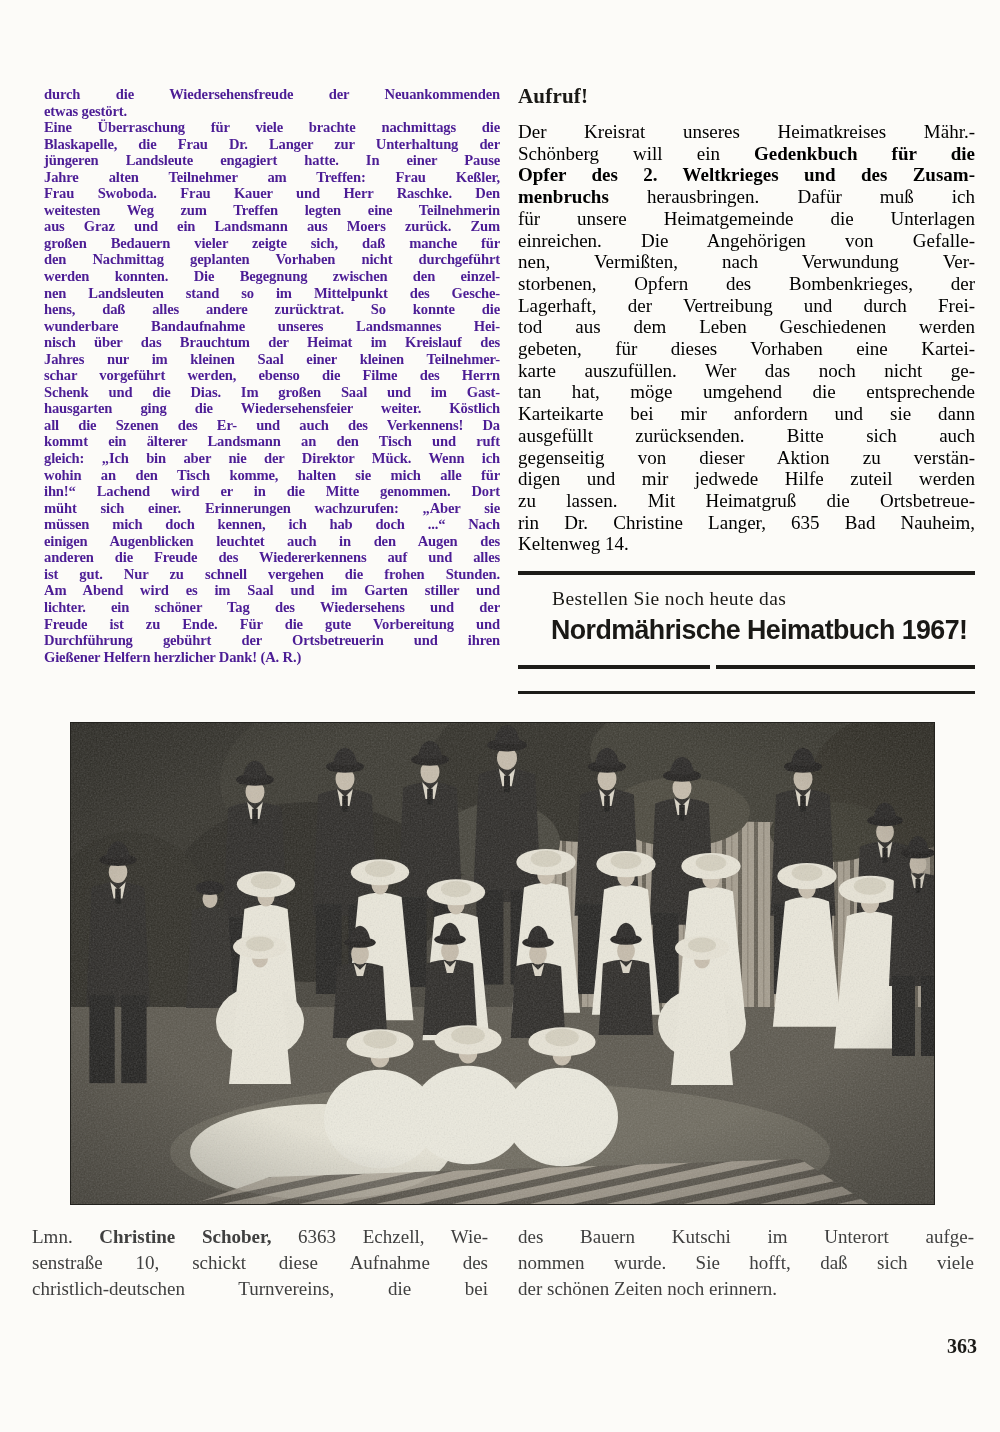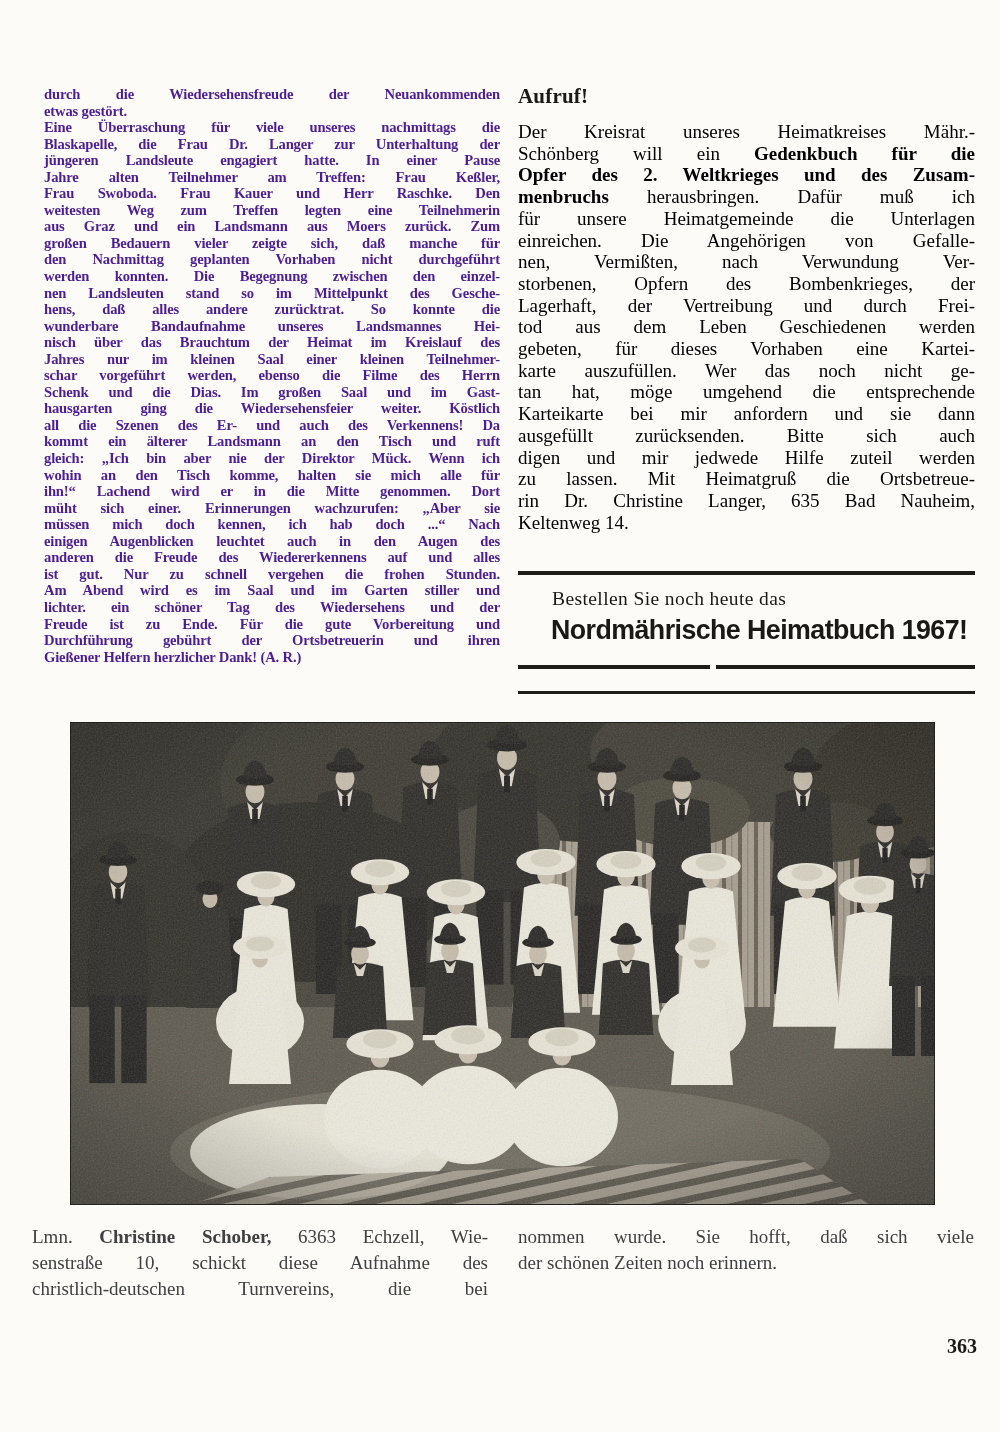--- a/index.html
+++ b/index.html
@@ -29,21 +29,21 @@
   .cap-left .line.last{text-align-last:justify;}
   .cap-right{left:518px;}
   .pagenum{right:23px;top:1334px;font:700 20px/24px "Liberation Serif", serif;}
 </style>
 </head>
 <body>
 
 <div class="abs leftcol">
     <div class="line"><span>durch die Wiedersehensfreude der Neuankommenden</span></div>
     <div class="line last"><span>etwas gestört.</span></div>
-    <div class="line"><span>Eine Überraschung für viele unseres nachmittags die</span></div>
+    <div class="line"><span>Eine Überraschung für viele brachte nachmittags die</span></div>
     <div class="line"><span>Blaskapelle, die Frau Dr. Langer zur Unterhaltung der</span></div>
     <div class="line"><span>jüngeren Landsleute engagiert hatte. In einer Pause</span></div>
     <div class="line"><span>Jahre alten Teilnehmer am Treffen: Frau Keßler,</span></div>
     <div class="line"><span>Frau Swoboda. Frau Kauer und Herr Raschke. Den</span></div>
     <div class="line"><span>weitesten Weg zum Treffen legten eine Teilnehmerin</span></div>
     <div class="line"><span>aus Graz und ein Landsmann aus Moers zurück. Zum</span></div>
     <div class="line"><span>großen Bedauern vieler zeigte sich, daß manche für</span></div>
     <div class="line"><span>den Nachmittag geplanten Vorhaben nicht durchgeführt</span></div>
     <div class="line"><span>werden konnten. Die Begegnung zwischen den einzel-</span></div>
     <div class="line"><span>nen Landsleuten stand so im Mittelpunkt des Gesche-</span></div>
@@ -82,20 +82,21 @@
       <div class="line"><span>einreichen. Die Angehörigen von Gefalle-</span></div>
       <div class="line"><span>nen, Vermißten, nach Verwundung Ver-</span></div>
       <div class="line"><span>storbenen, Opfern des Bombenkrieges, der</span></div>
       <div class="line"><span>Lagerhaft, der Vertreibung und durch Frei-</span></div>
       <div class="line"><span>tod aus dem Leben Geschiedenen werden</span></div>
       <div class="line"><span>gebeten, für dieses Vorhaben eine Kartei-</span></div>
       <div class="line"><span>karte auszufüllen. Wer das noch nicht ge-</span></div>
       <div class="line"><span>tan hat, möge umgehend die entsprechende</span></div>
       <div class="line"><span>Karteikarte bei mir anfordern und sie dann</span></div>
       <div class="line"><span>ausgefüllt zurücksenden. Bitte sich auch</span></div>
+      <div class="line"><span>gegenseitig von dieser Aktion zu verstän-</span></div>
       <div class="line"><span>digen und mir jedwede Hilfe zuteil werden</span></div>
       <div class="line"><span>zu lassen. Mit Heimatgruß die Ortsbetreue-</span></div>
       <div class="line"><span>rin Dr. Christine Langer, 635 Bad Nauheim,</span></div>
       <div class="line last"><span>Keltenweg 14.</span></div>
     </div>
 </div>
 
 <div class="abs rule" style="left:518px;top:571px;width:457px;height:4px;"></div>
 <div class="abs promo-lead">Bestellen Sie noch heute das</div>
 <div class="abs promo-title">Nordmährische Heimatbuch 1967!</div>
@@ -225,17 +226,18 @@
   <rect width="865" height="483" filter="url(#grain)" opacity="0.22"></rect>
   <rect width="865" height="483" fill="none" stroke="#23221e" stroke-width="2"></rect>
 </svg>
 
 <div class="abs caption cap-left">
     <div class="line"><span>Lmn. </span><b>Christine Schober,</b><span> 6363 Echzell, Wie-</span></div>
     <div class="line"><span>senstraße 10, schickt diese Aufnahme des</span></div>
     <div class="line"><span>christlich-deutschen Turnvereins, die bei</span></div>
   </div>
 <div class="abs caption cap-right">
+    <div class="line"><span>des Bauern Kutschi im Unterort aufge-</span></div>
     <div class="line"><span>nommen wurde. Sie hofft, daß sich viele</span></div>
     <div class="line last"><span>der schönen Zeiten noch erinnern.</span></div>
   </div>
 
 <div class="abs pagenum">363</div>
 
 </body></html>

